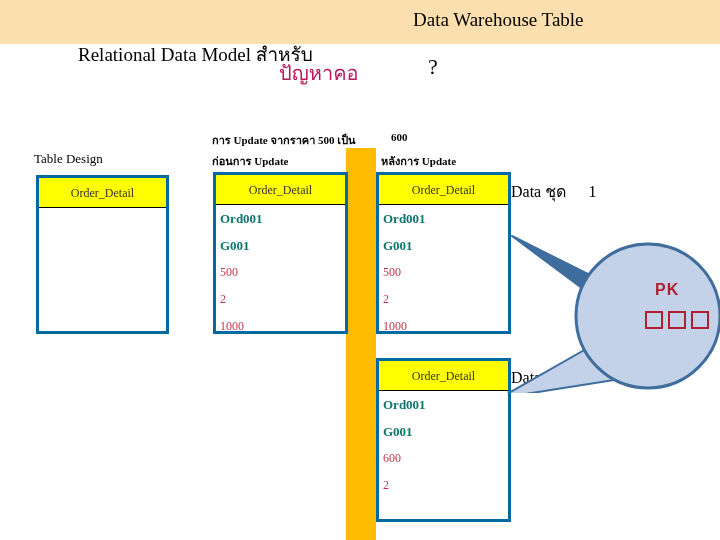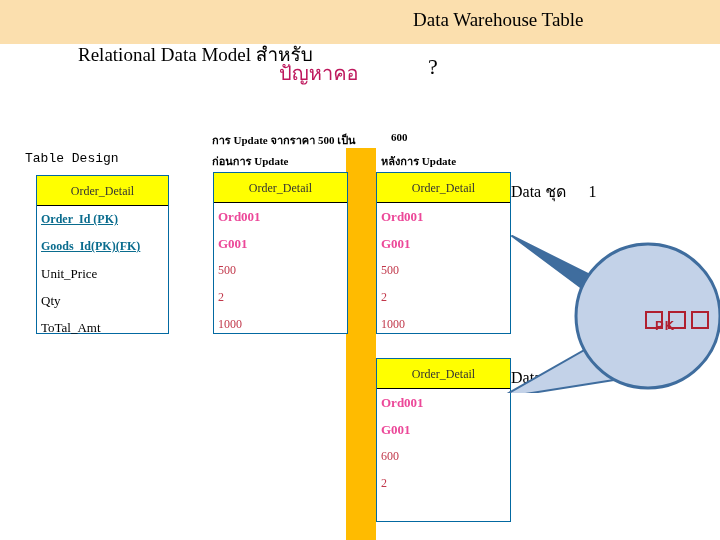--- a/index.html
+++ b/index.html
@@ -71,21 +71,21 @@
   .note-update-600  { left: 391px; top: 131px; }
   .note-before      { left: 212px; top: 152px; }
   .note-after       { left: 381px; top: 152px; }
 
   .plain-label {
     position: absolute;
     font-size: 13px;
     color: #000000;
     white-space: nowrap;
   }
-  .label-table-design { left: 25px; top: 151px; font-family: Liberation Mono, monospace; }
+  .label-table-design { left: 34px; top: 151px; }
 
   .data-set {
     position: absolute;
     font-size: 16px;
     color: #000000;
     white-space: nowrap;
     text-align: right;
   }
   .data-set .num { padding-left: 22px; }
   .data-set-1 { left: 511px; top: 179px; }
@@ -97,21 +97,21 @@
     left: 346px;
     top: 148px;
     width: 30px;
     height: 392px;
     background: #ffbb00;
   }
 
   
   .tbl {
     position: absolute;
-    border: 1px solid #0369a1;
+    border: 3px solid #0369a1;
     background: #ffffff;
     box-sizing: border-box;
   }
   .tbl-head {
     background: #ffff00;
     border-bottom: 1px solid #000000;
     height: 30px;
     line-height: 30px;
     text-align: center;
     font-size: 12px;
@@ -133,21 +133,21 @@
     color: #0a6c8e;
     font-weight: bold;
     text-decoration: underline;
     font-size: 12px;
   }
   .row-plain {
     color: #000000;
     font-size: 13px;
   }
   .row-bold {
-    color: #ec4899;
+    color: #0f766e;
     font-weight: bold;
     font-size: 13px;
   }
   .row-red {
     color: #c1374a;
     font-size: 12px;
   }
 
   
   #table-design    { left: 36px;  top: 175px; width: 133px; height: 159px; }
@@ -163,25 +163,24 @@
     width: 230px;
     height: 165px;
     pointer-events: none;
   }
   .callout-wrap svg { display: block; }
   .callout-text {
     position: absolute;
     left: 655px;
     top: 281px;
     font-family: "Liberation Sans", sans-serif;
-    font-size: 13px;
+    font-size: 16px;
     font-weight: bold;
     color: #b02030;
     letter-spacing: 1px;
-    margin-top: 37px;
   }
   .callout-boxes {
     position: absolute;
     left: 645px;
     top: 311px;
     display: flex;
     gap: 5px;
   }
   .tofu {
     width: 18px;
@@ -210,27 +209,20 @@
   <span>Data ชุด</span><span class="num">1</span>
 </div>
 <div class="data-set data-set-2">
   <span>Data ชุด</span><span class="num">2</span>
 </div>
 
 <div class="orange-bar"></div>
 
 <div class="tbl" id="table-design">
   <div class="tbl-head">Order_Detail</div>
-  <div class="tbl-body">
-    <div class="tbl-row"><span class="row-key">Order_Id (PK)</span></div>
-    <div class="tbl-row"><span class="row-key">Goods_Id(PK)(FK)</span></div>
-    <div class="tbl-row"><span class="row-plain">Unit_Price</span></div>
-    <div class="tbl-row"><span class="row-plain">Qty</span></div>
-    <div class="tbl-row"><span class="row-plain">ToTal_Amt</span></div>
-  </div>
 </div>
 
 <div class="tbl" id="table-before">
   <div class="tbl-head">Order_Detail</div>
   <div class="tbl-body">
     <div class="tbl-row"><span class="row-bold">Ord001</span></div>
     <div class="tbl-row"><span class="row-bold">G001</span></div>
     <div class="tbl-row"><span class="row-red">500</span></div>
     <div class="tbl-row"><span class="row-red">2</span></div>
     <div class="tbl-row"><span class="row-red">1000</span></div>

